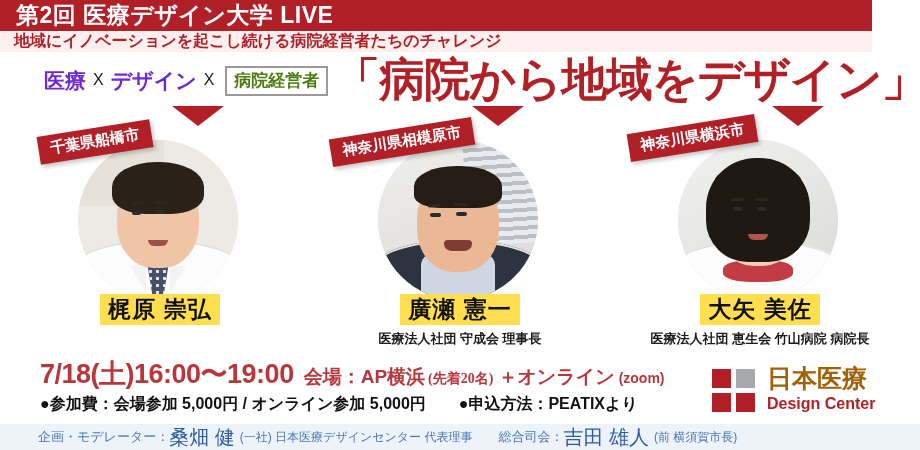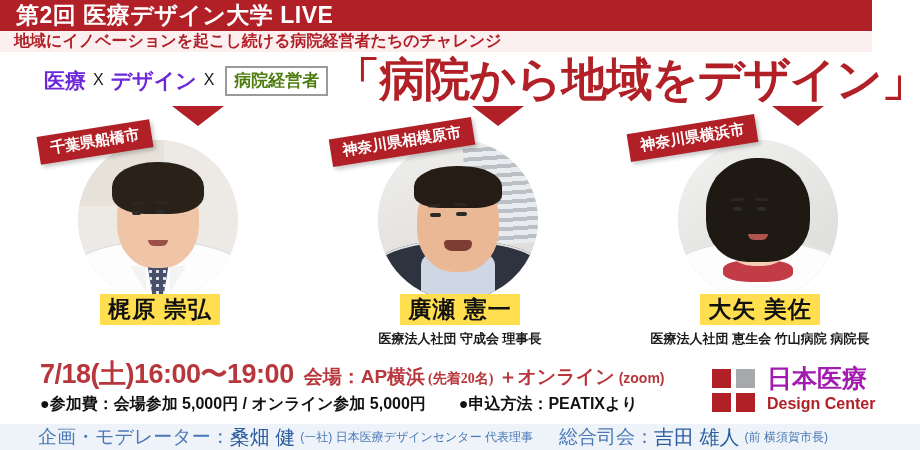--- a/index.html
+++ b/index.html
@@ -259,36 +259,36 @@
     width: 44px; height: 42px;
     display: grid;
     grid-template-columns: 19px 19px;
     grid-template-rows: 19px 19px;
     gap: 5px;
   }
   .sq { width: 19px; height: 19px; }
   .sq-r { background: #b22027; }
   .sq-g { background: #a6a8ab; }
   .logo-text { margin-left: 11px; }
-  .logo-jp { font-size: 25px; font-weight: bold; color: #a21caf; letter-spacing: 0px; line-height: 1; }
+  .logo-jp { font-size: 25px; font-weight: bold; color: #a16207; letter-spacing: 0px; line-height: 1; }
   .logo-en { font-size: 16px; font-weight: bold; color: #b22027; line-height: 1.2; margin-top: 3px; }
 
   
   .footer {
     position: absolute;
     left: 0; top: 424px;
     width: 920px; height: 26px;
     background: #eef3fa;
     display: flex;
     align-items: center;
     padding-left: 38px;
     box-sizing: border-box;
     white-space: nowrap;
   }
-  .ft { font-size: 19px; color: #4a78b5; font-weight: bold; }
+  .ft { font-size: 13px; color: #4a78b5; font-weight: bold; }
   .ft-label { font-weight: normal; }
   .ft-name { font-size: 20px; font-weight: normal; color: #2d5d9e; text-align: center; }
   .ft-note { font-size: 12px; font-weight: normal; color: #4a78b5; }
   .ft-gap { display: inline-block; width: 26px; }
 </style>
 </head>
 <body>
 
 <div id="poster">
 

